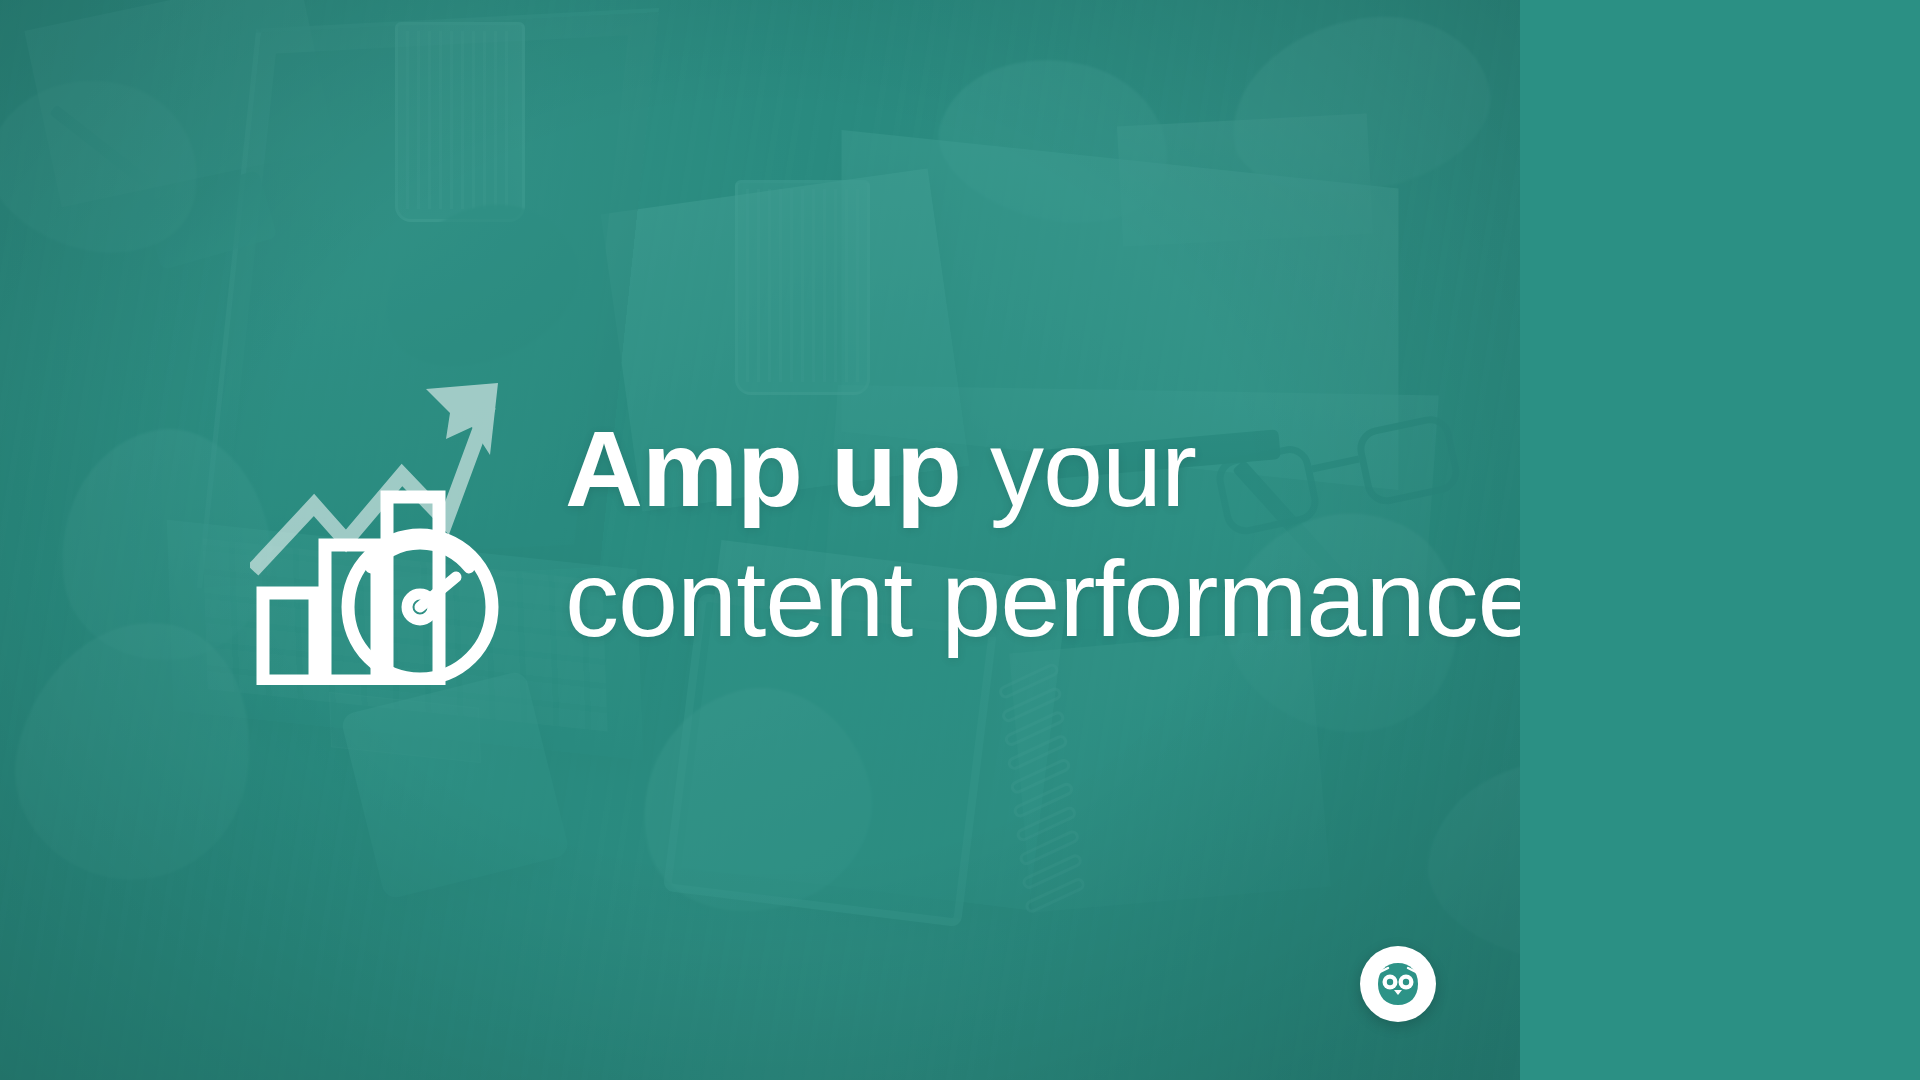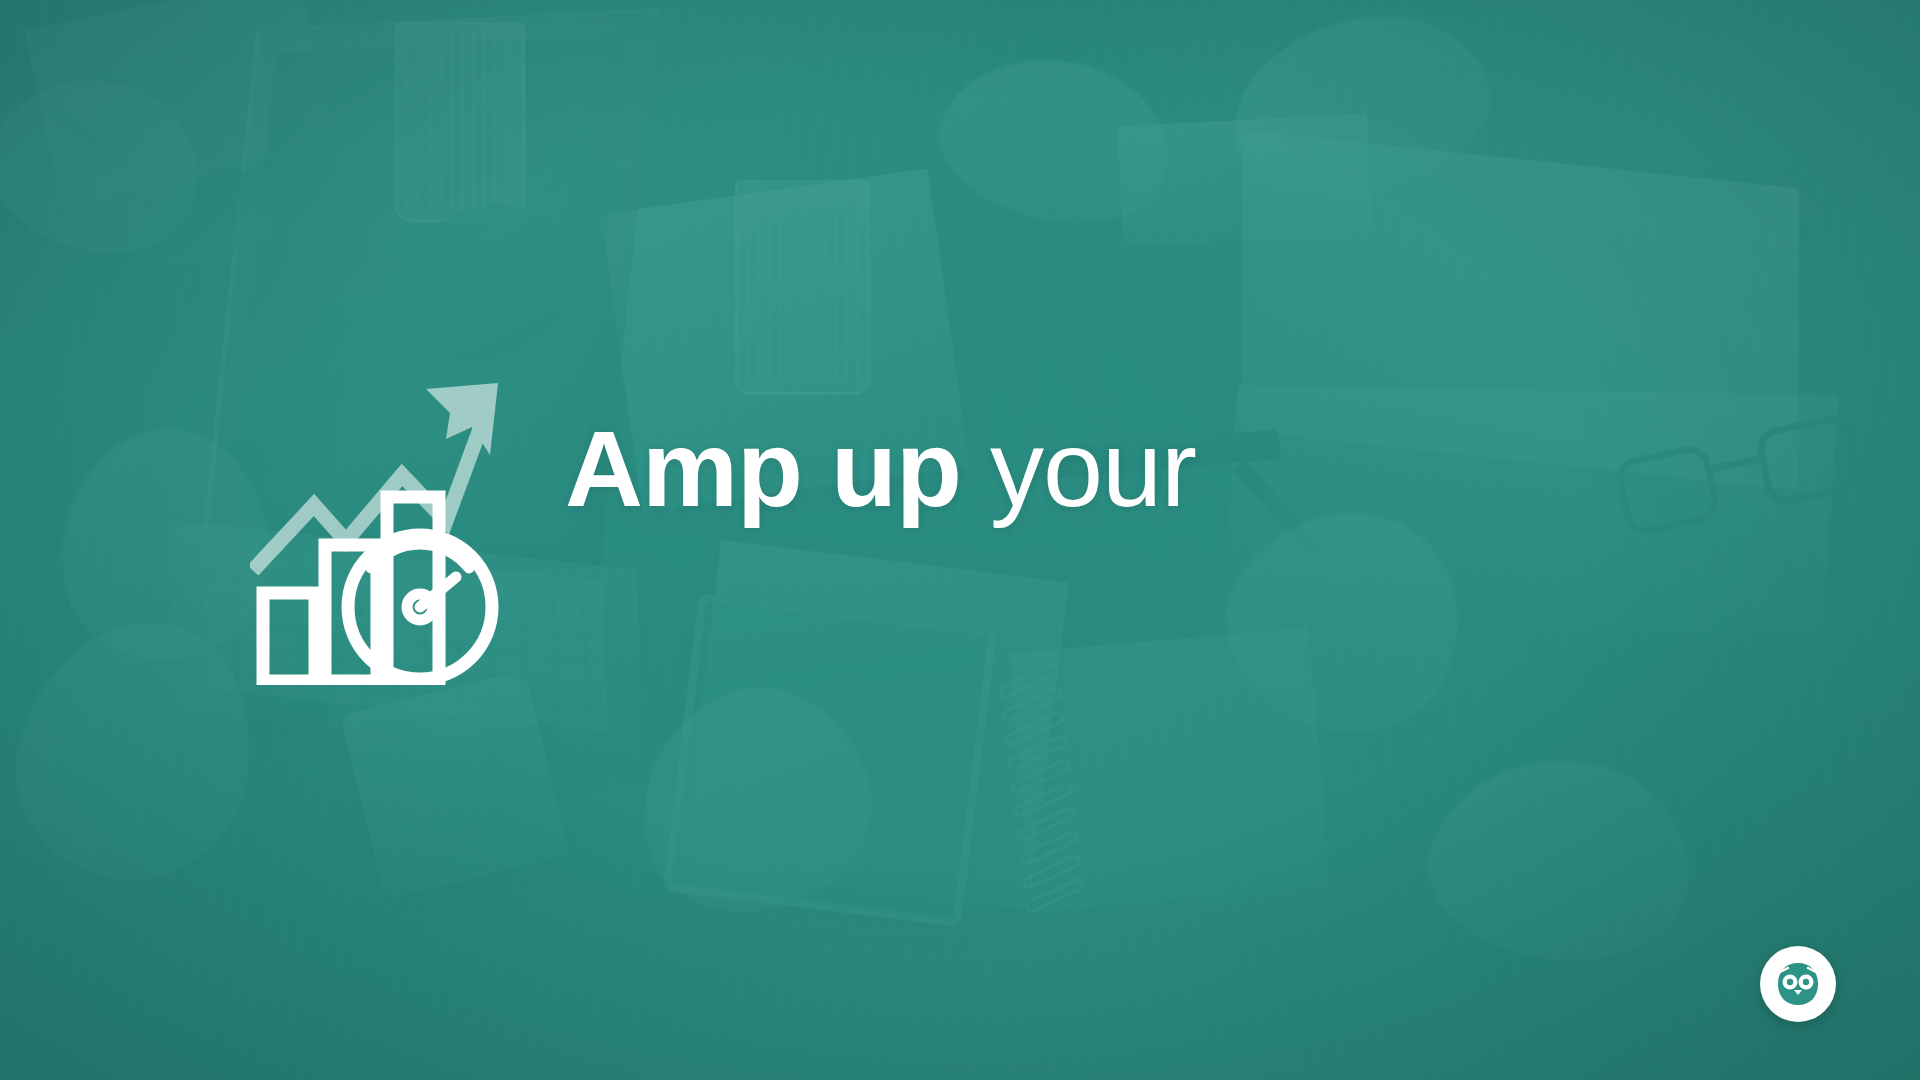--- a/index.html
+++ b/index.html
@@ -1,18 +1,18 @@
 <!DOCTYPE html>
 <html><head>
 <meta charset="utf-8">
 <style>
   html,body{margin:0;padding:0;background:#2b9084;}
   *{box-sizing:border-box;}
   .stage{
-    position:relative;width:1920px;height:1080px;overflow:hidden;
+    position:relative;width:1520px;height:1080px;overflow:hidden;
     font-family:"Liberation Sans", sans-serif;
     background:#2d9387;
   }
 
   
   .photo{position:absolute;inset:0;overflow:hidden;}
   .photo .layer{position:absolute;}
 
   
   .wood{
@@ -291,20 +291,21 @@
           <circle cx="170" cy="252" r="72" stroke="#ffffff" stroke-width="13" fill="none"></circle>
           <path d="M121 213 A62 62 0 0 1 219 213" stroke="#ffffff" stroke-width="11" fill="none" stroke-linecap="round"></path>
           <path d="M206 222 L170 252" stroke="#ffffff" stroke-width="11" stroke-linecap="round"></path>
           <circle cx="170" cy="252" r="13" stroke="#ffffff" stroke-width="11" fill="none"></circle>
         </g>
       </svg>
     </div>
 
     <div class="headline">
       <span class="line line1"><span class="w-bold">Amp up</span><span class="w-light"> your</span></span>
+      <span class="line line2">content performance</span>
     </div>
 
     <div class="logo">
       <svg width="56" height="56" viewBox="0 0 56 56" xmlns="http://www.w3.org/2000/svg">
         <path d="M28 7 C40 7 48 15 48 28 C48 41 40 49 28 49 C16 49 8 41 8 28 C8 15 16 7 28 7 Z" fill="#2d9387"></path>
         <circle cx="20" cy="26" r="7.5" fill="#ffffff"></circle>
         <circle cx="36" cy="26" r="7.5" fill="#ffffff"></circle>
         <circle cx="20" cy="26" r="3.2" fill="#2d9387"></circle>
         <circle cx="36" cy="26" r="3.2" fill="#2d9387"></circle>
         <path d="M24 34 L28 39 L32 34 Z" fill="#ffffff"></path>

